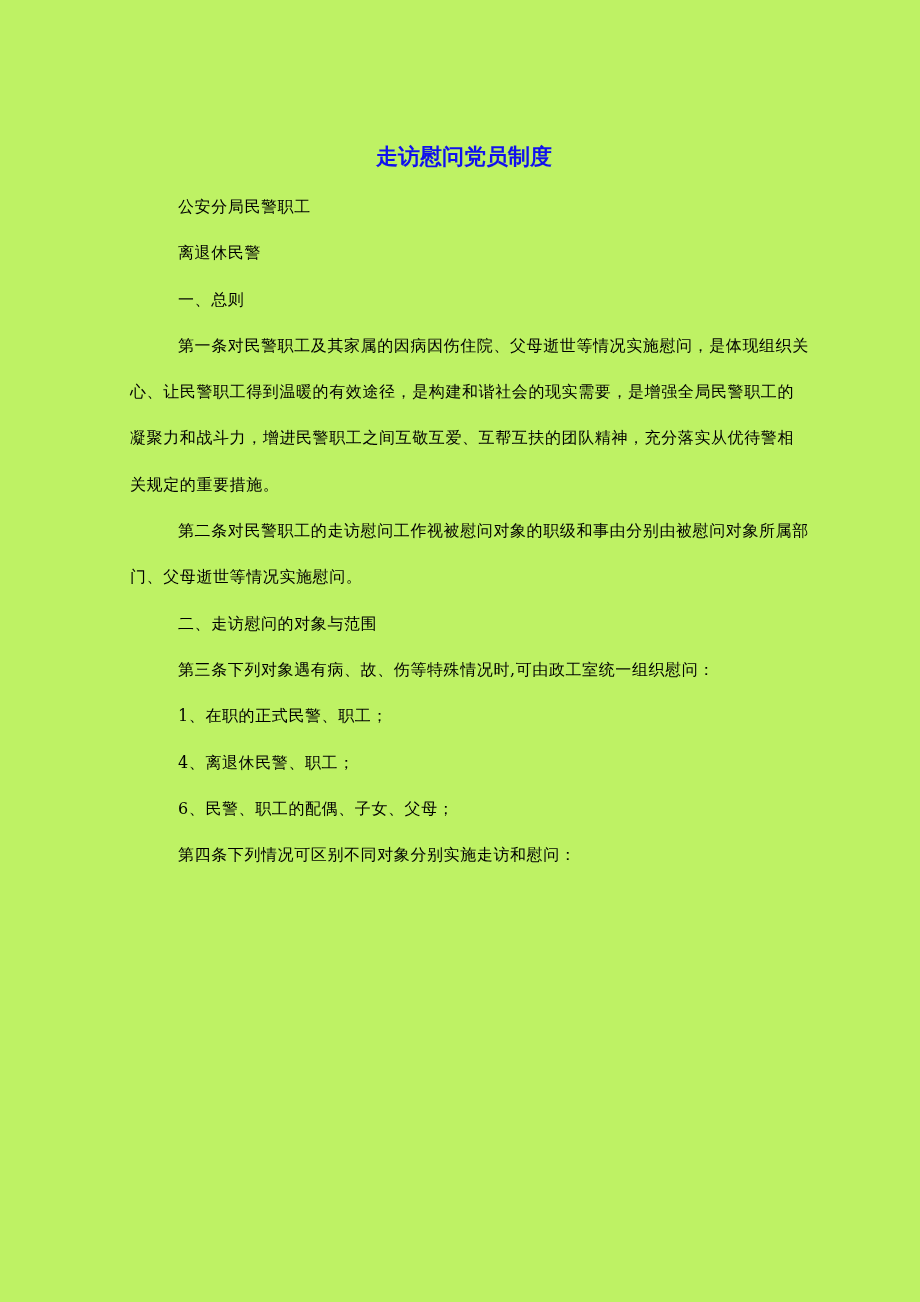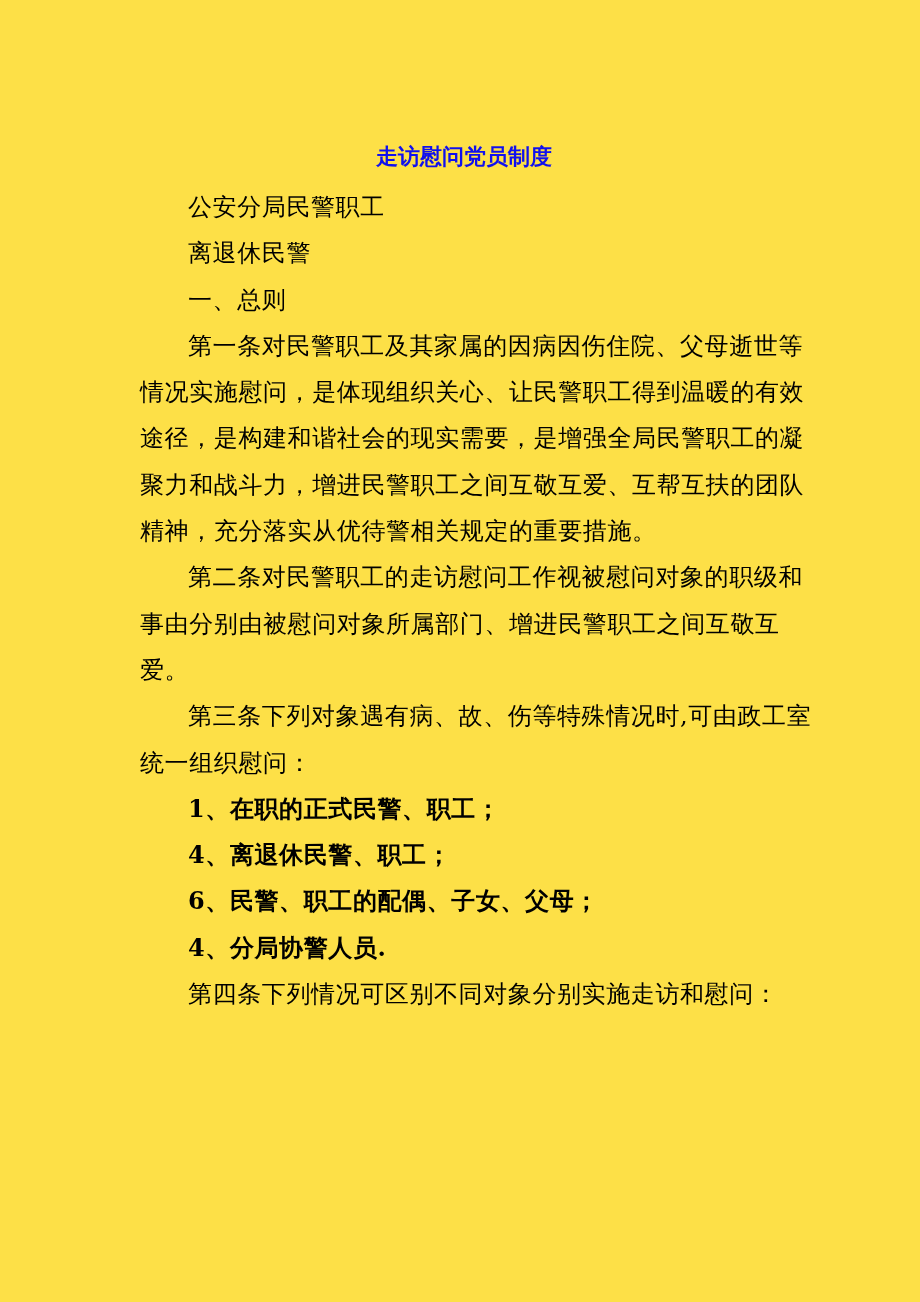--- a/index.html
+++ b/index.html
@@ -14,68 +14,67 @@
       overflow: hidden;
       font-family: "DejaVu Serif", "Liberation Serif", serif;
       color: #000000;
     }
     .page {
       position: absolute;
       left: 0;
       top: 0;
       width: 920px;
       height: 1302px;
-      background: #fde047;
+      background: #bef264;
     }
     .title {
       position: absolute;
       left: 0;
       top: 141px;
       width: 928px;
       text-align: center;
       font-family: "DejaVu Sans", "Liberation Sans", sans-serif;
       font-weight: bold;
       font-size: 22px;
       line-height: 32px;
       color: #1010ee;
       margin: 0;
     }
     .body-text {
       position: absolute;
-      left: 140px;
+      left: 130px;
       top: 184px;
       width: 680px;
-      font-size: 24px;
+      font-size: 16px;
       line-height: 46.3px;
       letter-spacing: 0.6px;
     }
     .para {
       margin: 0;
       padding: 0;
     }
     .indent {
       text-indent: 48px;
     }
     .list-item {
       text-indent: 48px;
-      font-weight: bold;
     }
   </style>
 </head>
 <body>
 
 <div class="page">
   <h1 class="title">走访慰问党员制度</h1>
 
   <div class="body-text">
     <p class="para indent">公安分局民警职工</p>
     <p class="para indent">离退休民警</p>
     <p class="para indent">一、总则</p>
     <p class="para indent">第一条对民警职工及其家属的因病因伤住院、父母逝世等情况实施慰问，是体现组织关心、让民警职工得到温暖的有效途径，是构建和谐社会的现实需要，是增强全局民警职工的凝聚力和战斗力，增进民警职工之间互敬互爱、互帮互扶的团队精神，充分落实从优待警相关规定的重要措施。</p>
-    <p class="para indent">第二条对民警职工的走访慰问工作视被慰问对象的职级和事由分别由被慰问对象所属部门、增进民警职工之间互敬互爱。</p>
+    <p class="para indent">第二条对民警职工的走访慰问工作视被慰问对象的职级和事由分别由被慰问对象所属部门、父母逝世等情况实施慰问。</p>
+    <p class="para indent">二、走访慰问的对象与范围</p>
     <p class="para indent">第三条下列对象遇有病、故、伤等特殊情况时,可由政工室统一组织慰问：</p>
     <p class="para list-item">1、在职的正式民警、职工；</p>
     <p class="para list-item">4、离退休民警、职工；</p>
     <p class="para list-item">6、民警、职工的配偶、子女、父母；</p>
-    <p class="para list-item">4、分局协警人员.</p>
     <p class="para indent">第四条下列情况可区别不同对象分别实施走访和慰问：</p>
   </div>
 </div>
 
 </body></html>

